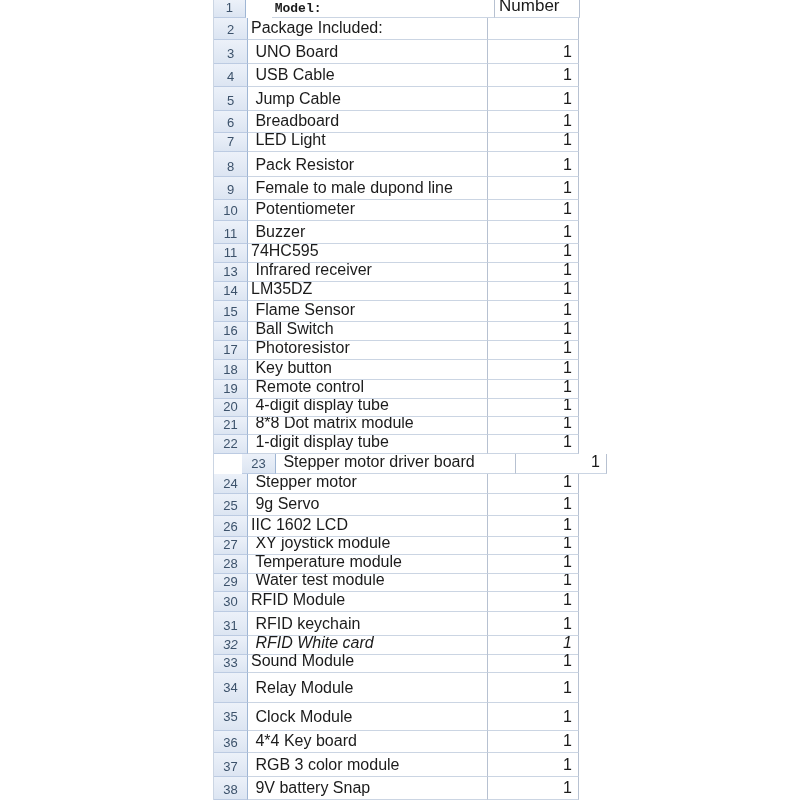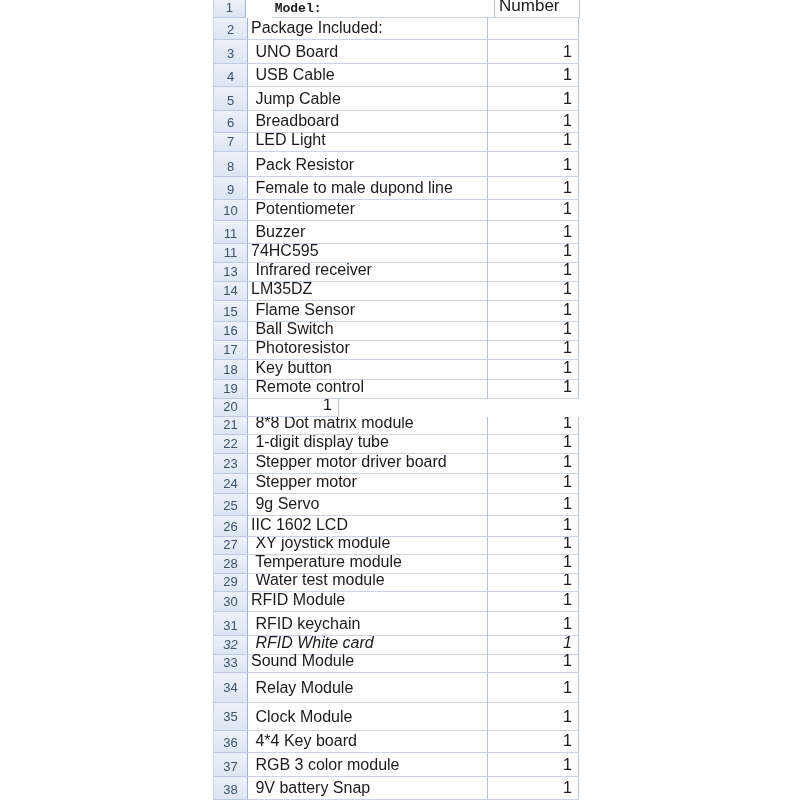--- a/index.html
+++ b/index.html
@@ -176,33 +176,34 @@
     <div class="cell item"> Key button</div>
     <div class="cell qty">1</div>
   </div>
       <div class="row" style="height: 19px;">
     <div class="cell rn">19</div>
     <div class="cell item"> Remote control</div>
     <div class="cell qty">1</div>
   </div>
       <div class="row" style="height: 18px;">
     <div class="cell rn">20</div>
+    <div class="cell item"> 4-digit display tube</div>
     <div class="cell qty">1</div>
   </div>
       <div class="row" style="height: 18px;">
     <div class="cell rn">21</div>
     <div class="cell item"> 8*8 Dot matrix module</div>
     <div class="cell qty">1</div>
   </div>
       <div class="row" style="height: 19px;">
     <div class="cell rn">22</div>
     <div class="cell item"> 1-digit display tube</div>
     <div class="cell qty">1</div>
   </div>
-      <div class="row" style="height: 20px;">
+      <div class="row" style="height: 20px; margin-left: 28px;">
     <div class="cell rn">23</div>
     <div class="cell item"> Stepper motor driver board</div>
     <div class="cell qty">1</div>
   </div>
       <div class="row" style="height: 20px;">
     <div class="cell rn">24</div>
     <div class="cell item"> Stepper motor</div>
     <div class="cell qty">1</div>
   </div>
       <div class="row" style="height: 22px;">

